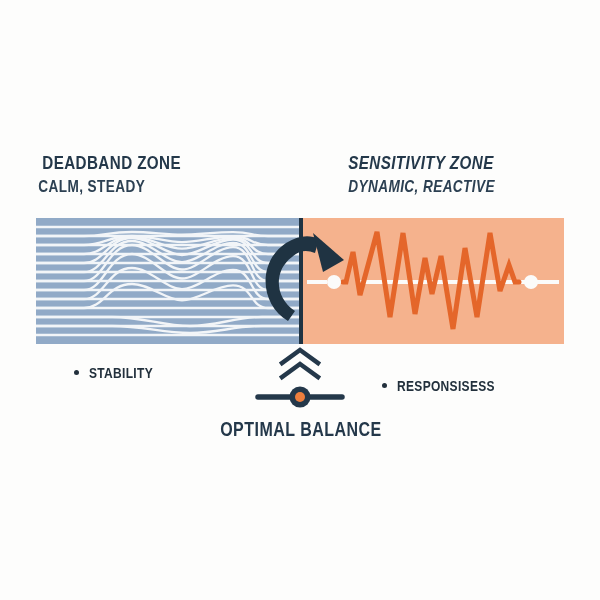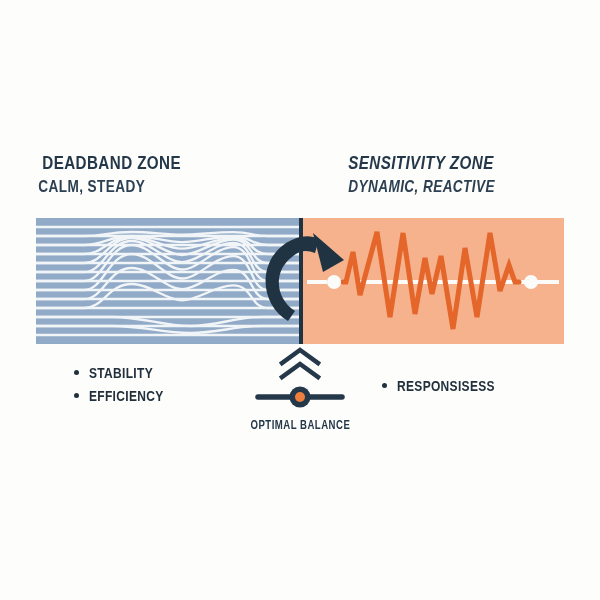--- a/index.html
+++ b/index.html
@@ -19,22 +19,22 @@
   #volatile-panel{left:303px;width:261px;background:#f5b28d;}
   .divider{position:absolute;left:299px;top:0;width:4px;height:126px;background:#1f3342;}
   .arrow-overlay{position:absolute;left:0;top:0;width:600px;height:126px;pointer-events:none;}
   .trait-list{position:absolute;list-style:none;margin:4px;padding:0;}
   .trait-list.left{left:70px;top:357px;}
   .trait-list.right{left:378px;top:370px;}
   .trait-list li{display:flex;align-items:center;height:23px;}
   .bullet{width:5px;height:5px;border-radius:50%;background:#22303c;margin-right:10px;flex:0 0 auto;}
   .trait-label{font-size:15px;font-weight:700;letter-spacing:0.4px;color:#22303c;transform-origin:left center;white-space:nowrap;}
   .balance-svg{position:absolute;left:240px;top:344px;width:120px;height:64px;}
-  .balance-label{position:absolute;left:200px;top:418px;width:200px;text-align:center;
-    font-size:12px;font-weight:700;letter-spacing:0.6px;color:#24384a;white-space:nowrap;}
+  .balance-label{position:absolute;left:200px;top:418px;width:200px;
+    font-size:20px;font-weight:700;letter-spacing:0.6px;color:#24384a;white-space:nowrap;}
 </style>
 </head>
 <body>
 
 <div class="stage">
 
   <div class="zone-header left">
     <div class="zone-title"><span class="cond">DEADBAND ZONE</span></div>
     <div class="zone-subtitle"><span class="cond">CALM, STEADY</span></div>
   </div>
@@ -86,24 +86,20 @@
       <path d="M 288 103 C 261 88 256 45 286 25 C 297 18 309 16 319 21 L 315 35 C 306 31 298 33 292 39 C 273 53 275 80 295 93 Z" fill="#1f3342"></path>
       <path d="M 313 15 L 323 54 L 344 42 Z" fill="#1f3342"></path>
     </svg>
   </div>
 
   <ul class="trait-list left">
     <li>
         <span class="bullet"></span>
         <span class="trait-label cond">STABILITY</span>
       </li>
-    <li>
-        <span class="bullet"></span>
-        <span class="trait-label cond">EFFICIENCY</span>
-      </li>
   </ul>
   <ul class="trait-list right">
     <li>
         <span class="bullet"></span>
         <span class="trait-label cond">RESPONSISESS</span>
       </li>
   </ul>
 
   <svg class="balance-svg" viewBox="0 0 120 64">
     <polyline points="42,19 60,6 78,19" fill="none" stroke="#24384a" stroke-width="4.5" stroke-linecap="square"></polyline>

